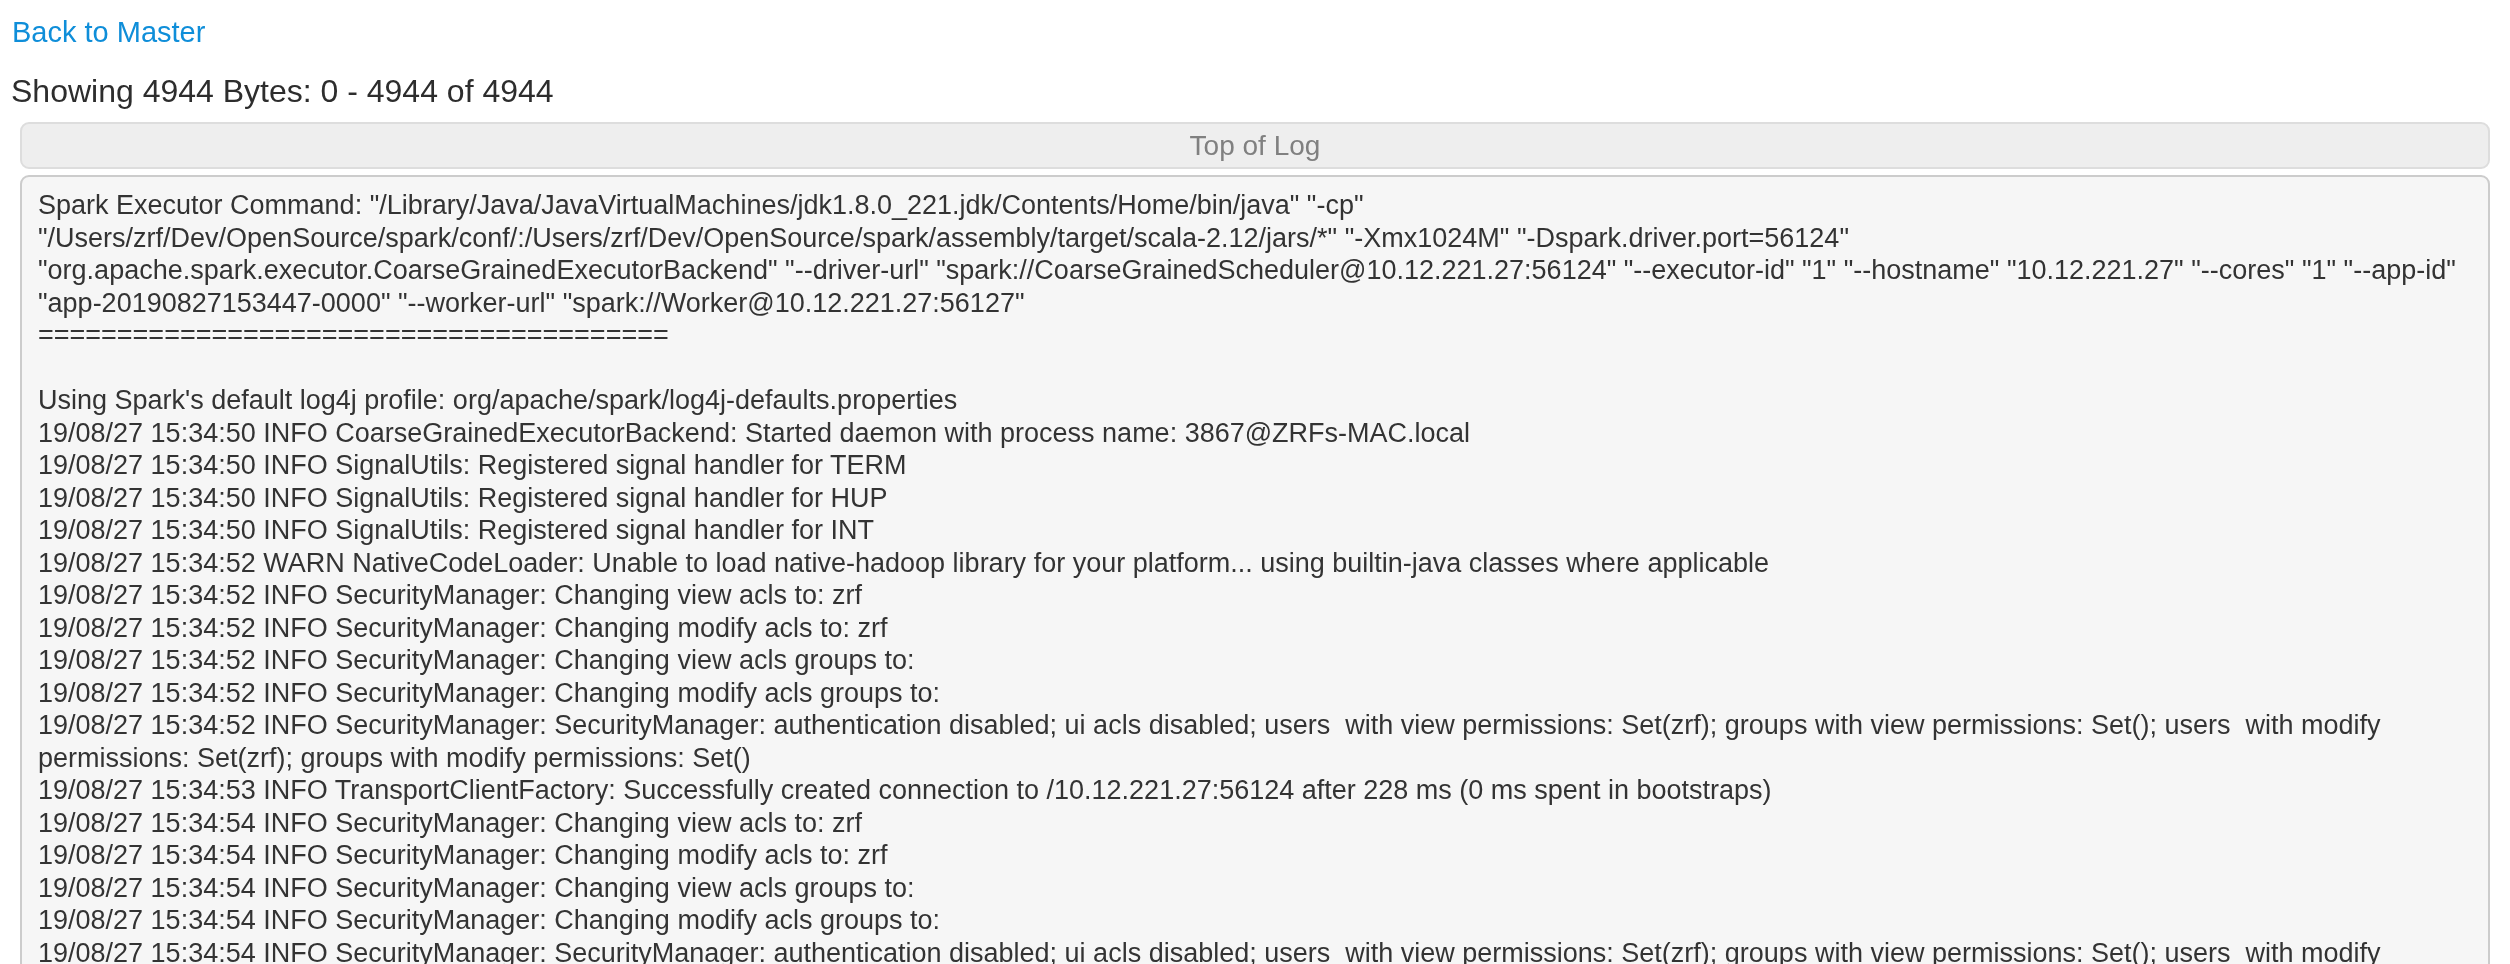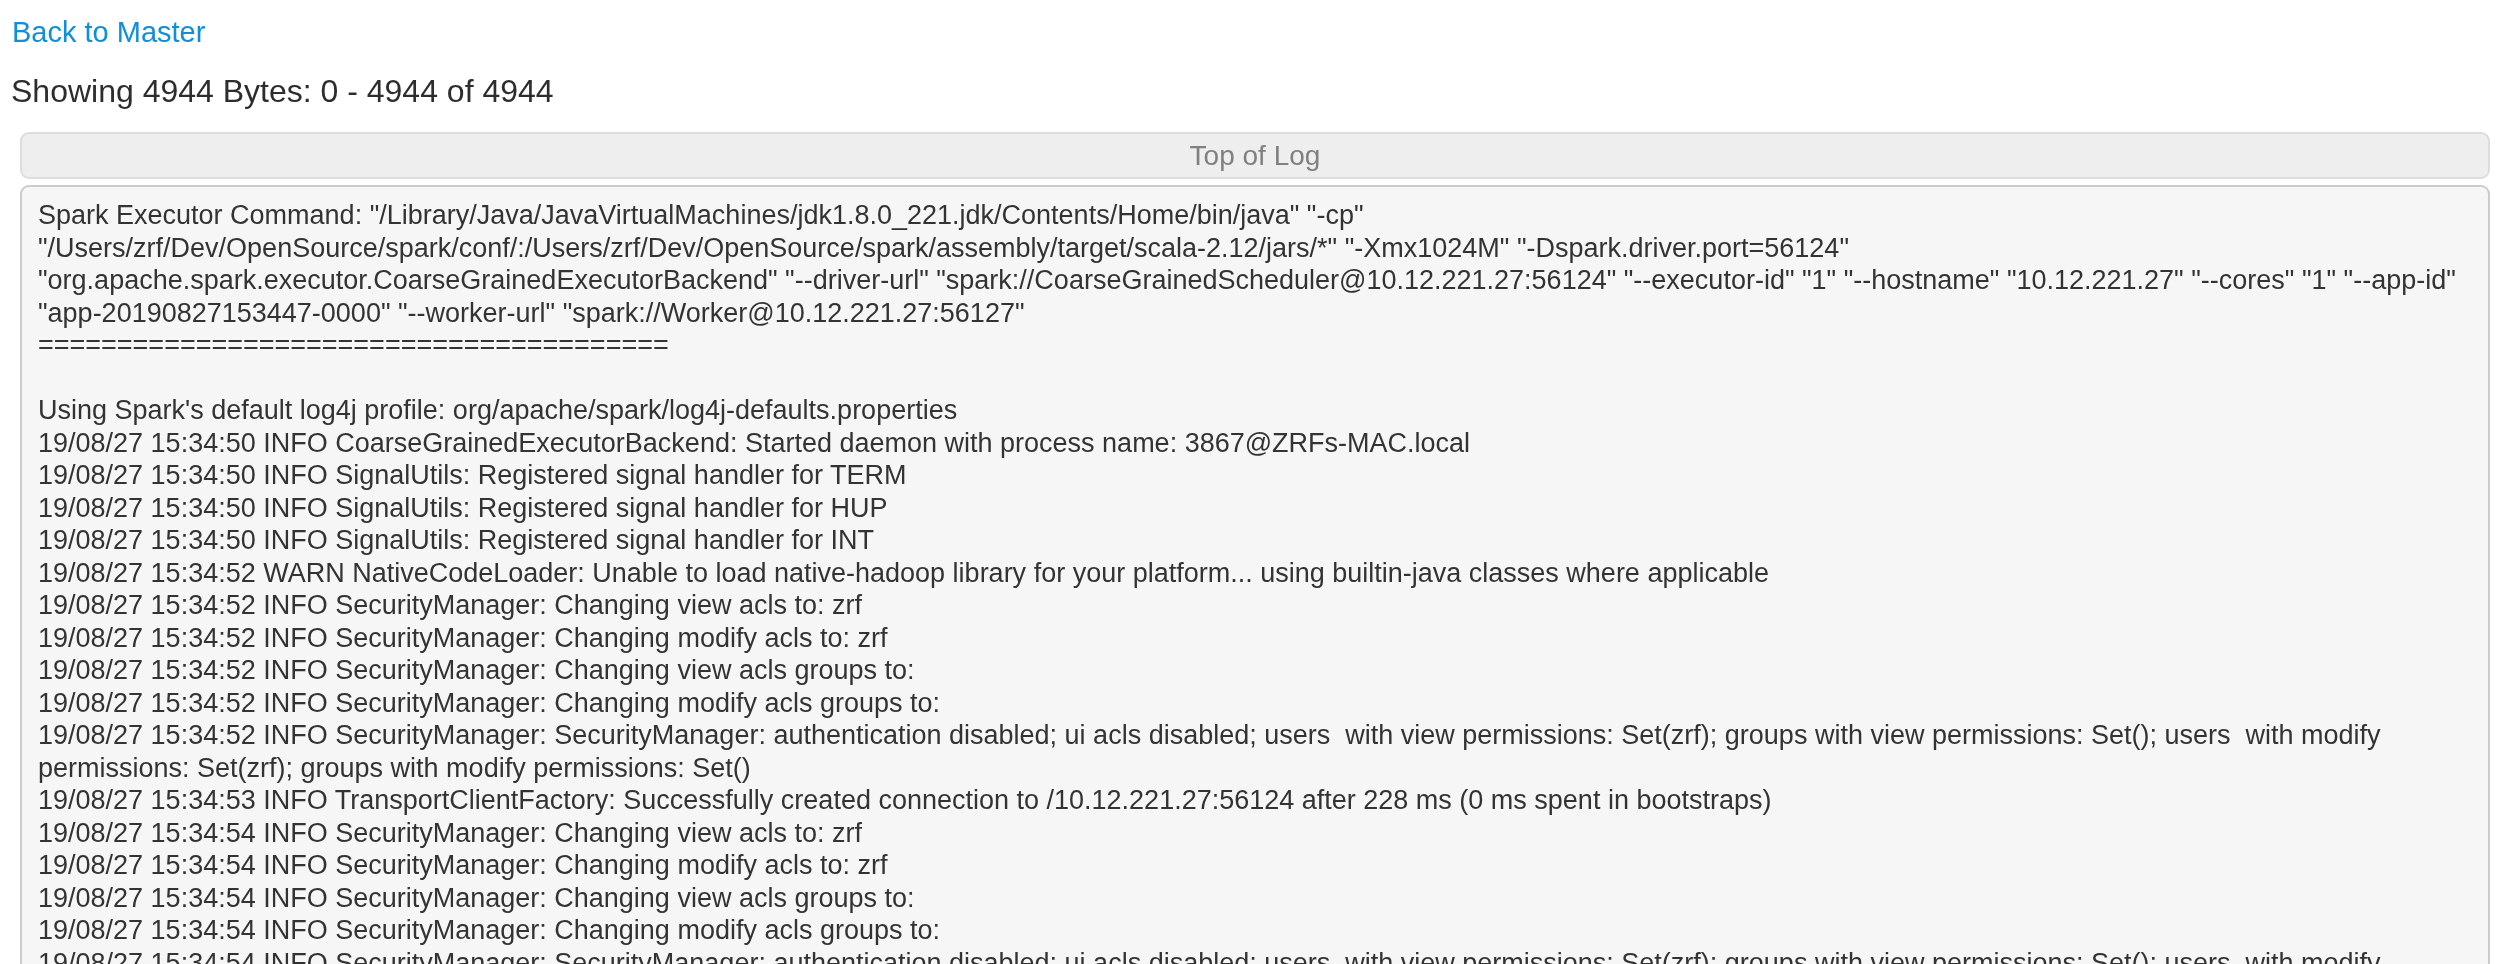--- a/index.html
+++ b/index.html
@@ -20,21 +20,21 @@
     text-decoration: none;
     cursor: pointer;
   }
   .byte-range {
     margin: 26px 0 0 11px;
     font-size: 32px;
     line-height: 34px;
     color: #2d2d2d;
   }
   .log-header {
-    margin: 24px 20px 0 20px;
+    margin: 14px 20px 0 20px;
     height: 43px;
     background: #eeeeee;
     border: 2px solid #dddddd;
     border-radius: 9px;
     text-align: center;
     font-size: 28px;
     line-height: 43px;
     color: #808080;
   }
   .log-box {

